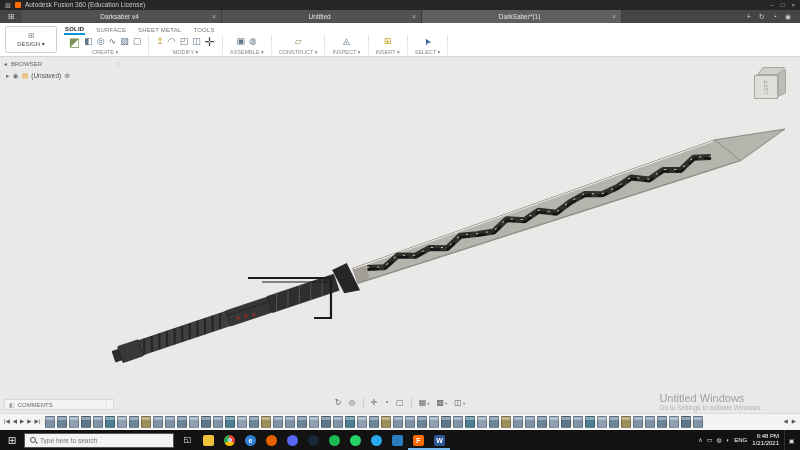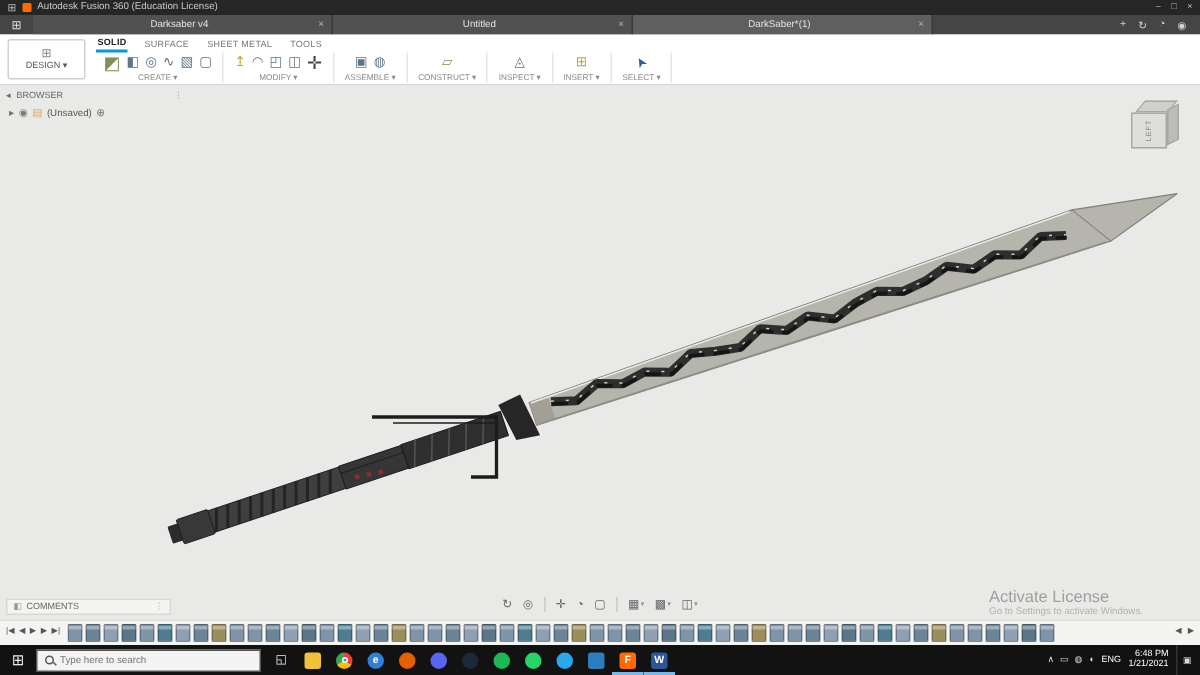--- a/index.html
+++ b/index.html
@@ -305,21 +305,21 @@
         </span>
       </div>
 
     <div class="comments">
       <span class="cic">◧</span>
       <span>COMMENTS</span>
       <span class="cdots">⋮</span>
     </div>
 
     <div class="watermark">
-      <div class="w1">Activate License</div>
+      <div class="w1">Untitled Windows</div>
       <div class="w2">Go to Settings to activate Windows.</div>
     </div>
   </div>
 
   <div class="timeline">
     <div class="tl-play">
         <span class="tlbtn">|◀</span>
         <span class="tlbtn">◀</span>
         <span class="tlbtn">▶</span>
         <span class="tlbtn">▶</span>

